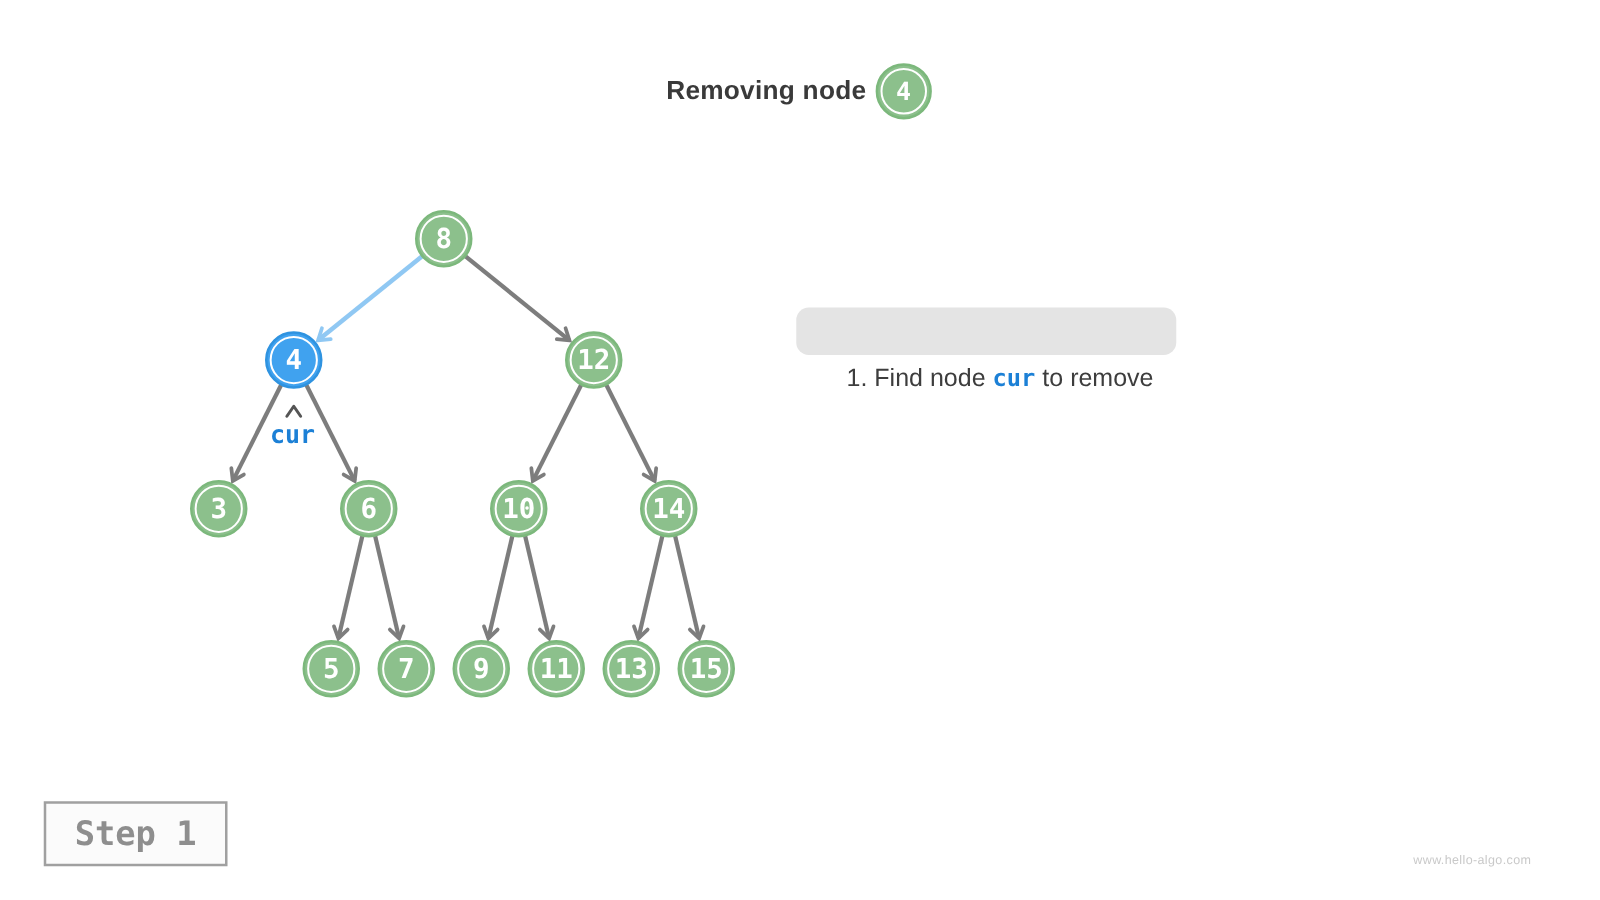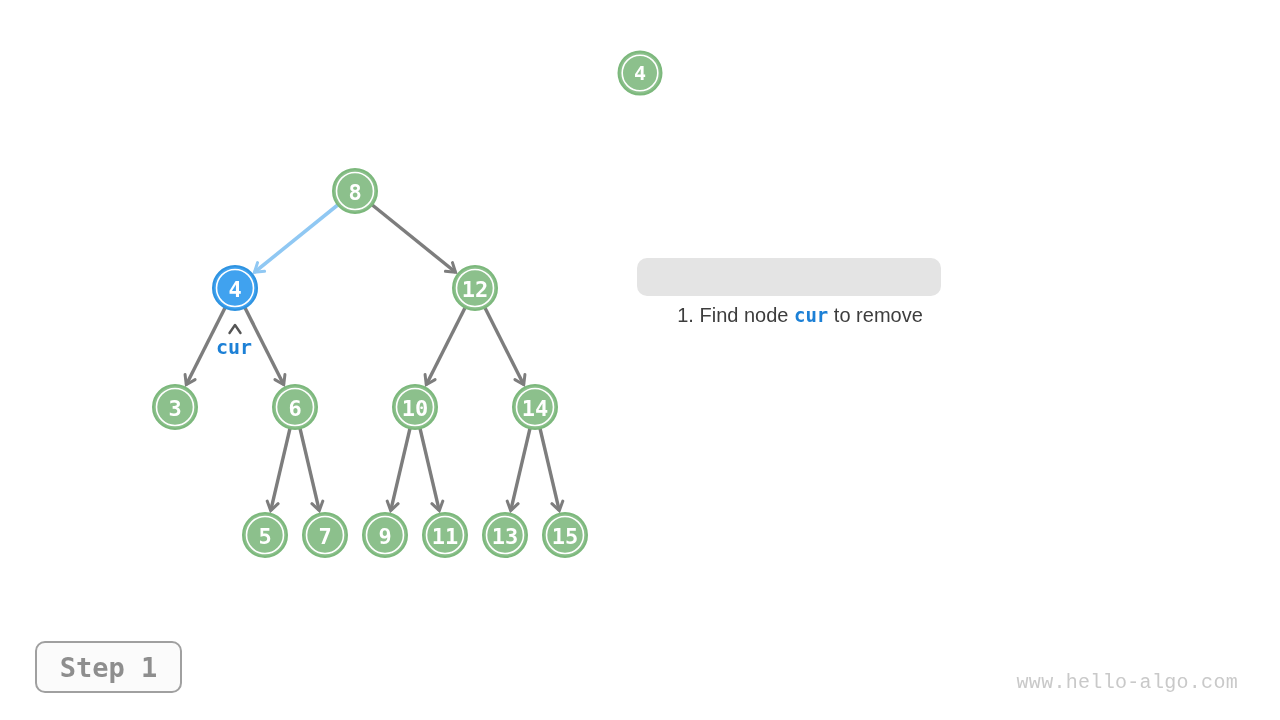--- a/index.html
+++ b/index.html
@@ -65,65 +65,65 @@
     left: 637px;
     top: 246px;
     height: 38px;
     line-height: 38px;
     padding: 0 18px;
     border-radius: 10px;
     background: var(--annotation-bg, #e4e4e4);
     color: var(--annotation-text, #3d3d3d);
     font-size: 20px;
     white-space: pre;
-    margin-top: 12px;
   }
   .annotation .cur {
     font-family: "DejaVu Sans Mono", monospace;
     font-weight: bold;
     font-size: 19px;
     color: var(--cur-blue, #1c80d6);
   }
   
   .step {
     position: absolute;
     left: 35px;
     top: 641px;
     width: 147px;
     height: 52px;
     box-sizing: border-box;
     border: 2px solid var(--step-border, #a0a0a0);
-    border-radius: 10px;
+    border-radius: 0;
     background: var(--step-bg, #fbfbfb);
     display: flex;
     align-items: center;
     justify-content: center;
     font-family: "DejaVu Sans Mono", monospace;
     font-size: 27px;
     font-weight: bold;
     color: var(--step-text, #8e8e8e);
     white-space: pre;
   }
   
   .watermark {
     position: absolute;
-    right: 42px;
+    right: 55px;
     bottom: 26px;
-    font-family: Liberation Mono, monospace;
-    font-size: 20px;
+    font-family: Liberation Sans, sans-serif;
+    font-size: 10px;
     color: var(--watermark-color, #c9c9c9);
     letter-spacing: 0.3px;
   }
 </style>
 </head>
 <body>
 
 <div class="canvas">
 
   <div class="title">
+    <span>Removing node</span>
     <svg class="title-badge" width="48" height="48" viewBox="0 0 48 48">
       <circle class="badge-outer" cx="24" cy="24" r="21.5"></circle>
       <circle class="badge-ring" cx="24" cy="24" r="17.8"></circle>
       <text class="badge-text" x="24" y="24" text-anchor="middle">4</text>
     </svg>
   </div>
 
   <svg id="tree-svg" class="tree-svg" viewBox="0 0 1280 720">
       <defs>
         <marker id="arrow-normal" markerUnits="userSpaceOnUse" markerWidth="18" markerHeight="18" viewBox="0 0 18 18" refX="13.5" refY="9" orient="auto">

